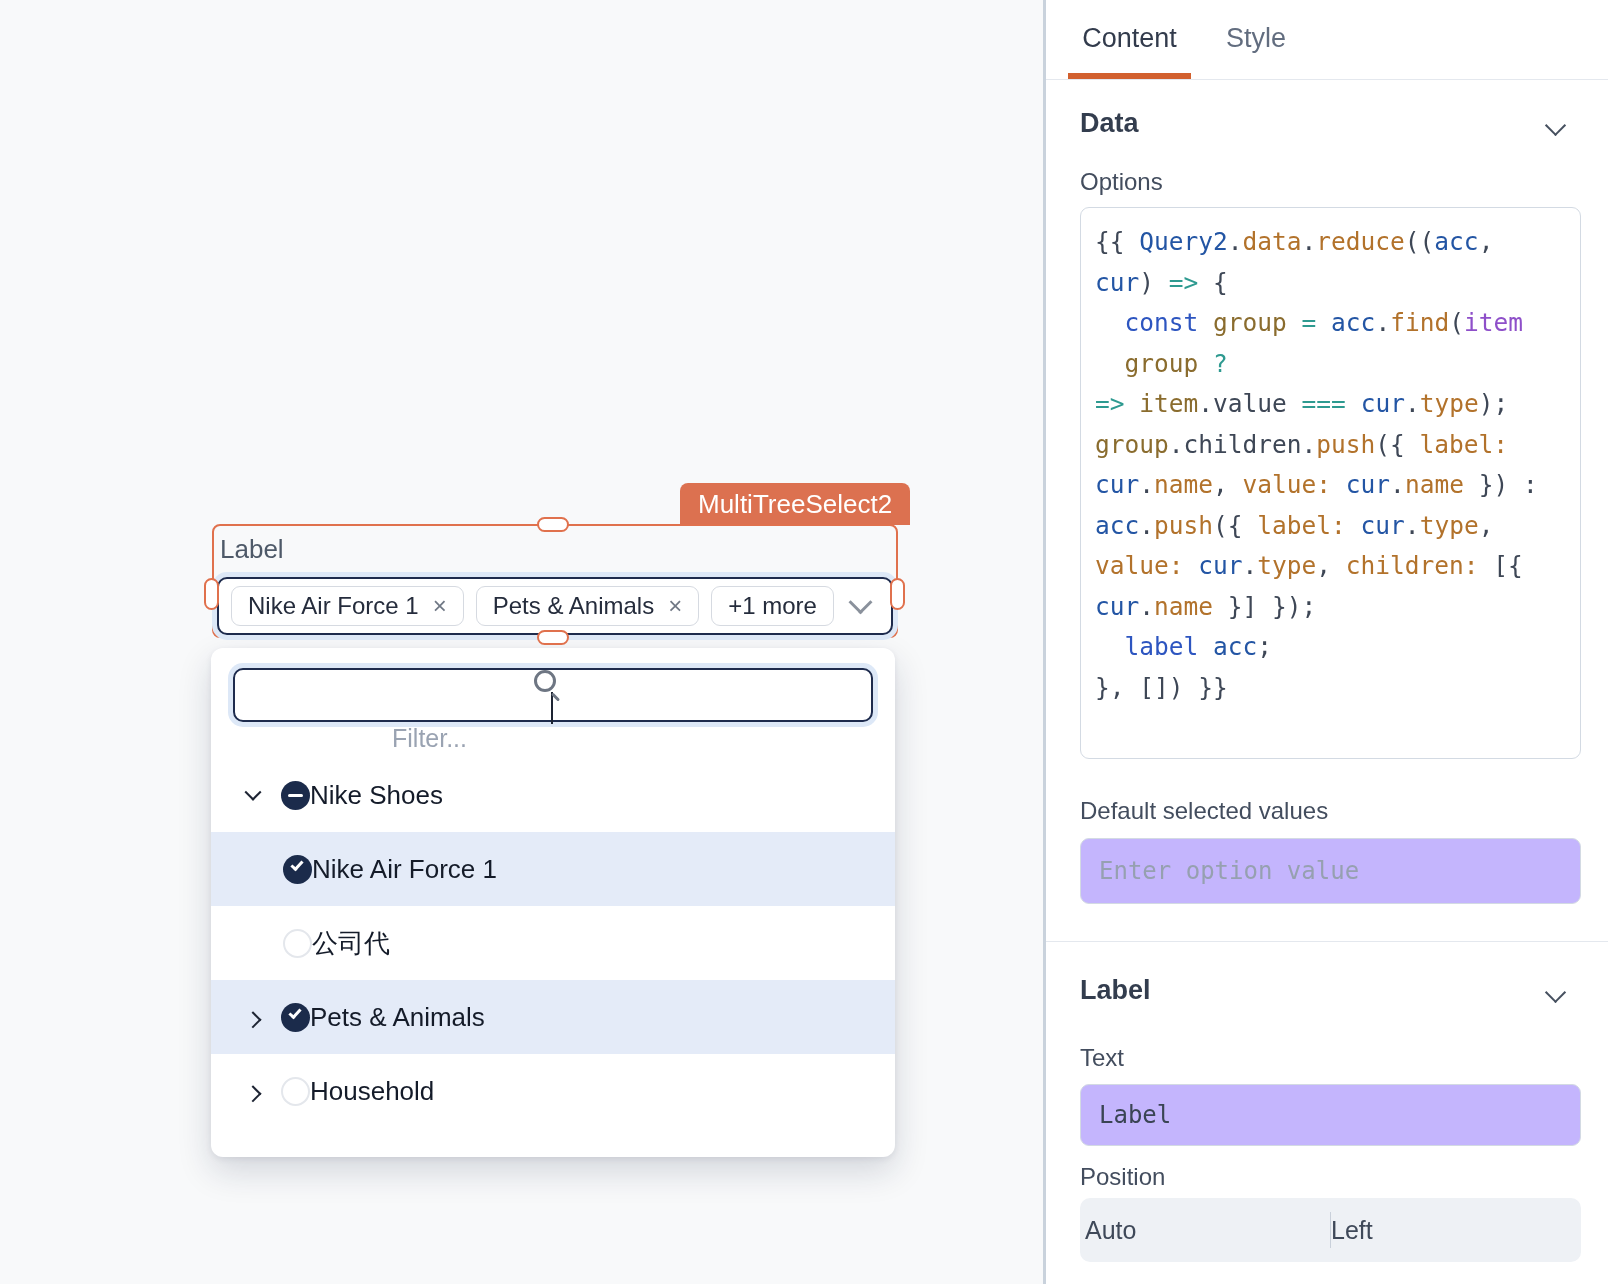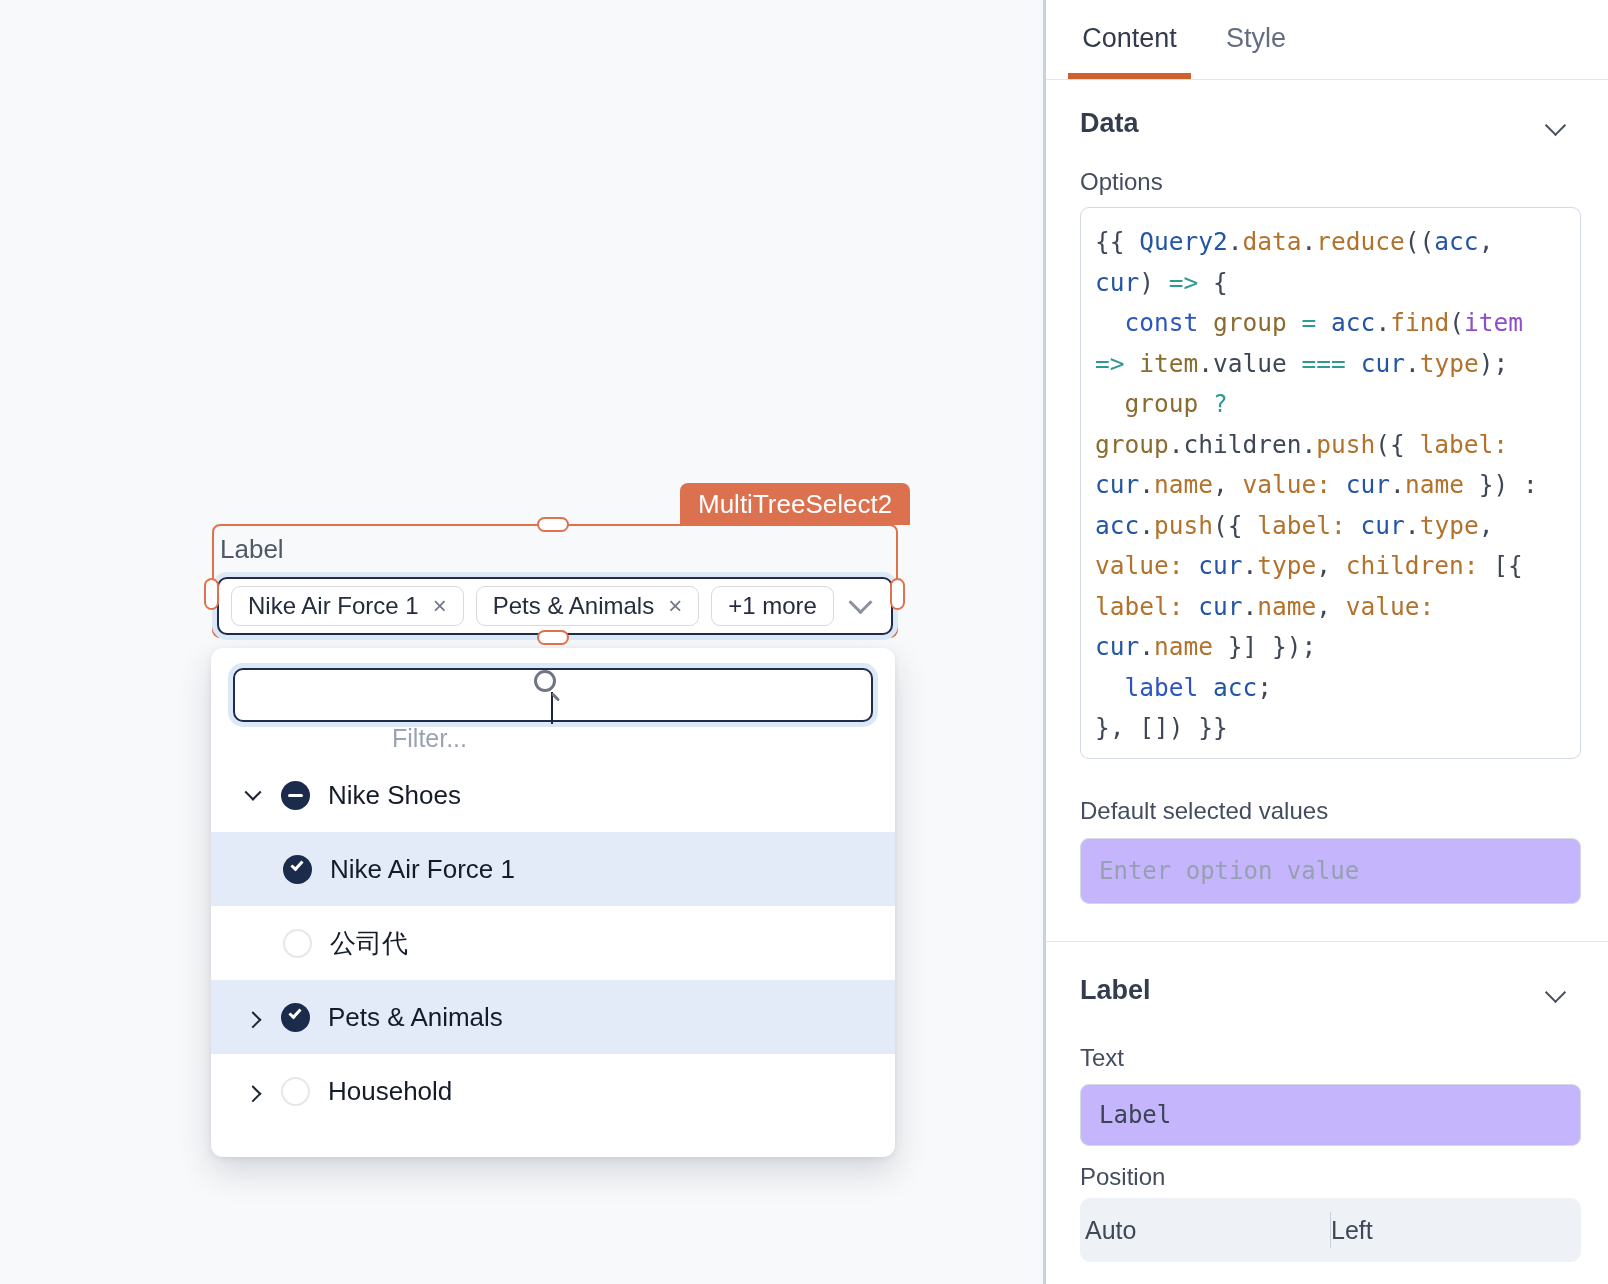--- a/index.html
+++ b/index.html
@@ -53,21 +53,21 @@
        margin-left:36px;flex:none;}
   .tchev.down{transform:rotate(45deg) translate(-2px,-2px);}
   .tchev.right{transform:rotate(-45deg) translate(-2px,2px);}
   .cb{width:29px;height:29px;border-radius:50%;margin-left:22px;flex:none;position:relative;}
   .trow.child .cb{margin-left:72px;}
   .cb-checked,.cb-indet{background:var(--cb-navy);}
   .cb-unchecked{background:#fff;border:2px solid #E4E7EC;}
   .cb .dash{position:absolute;left:7px;top:13px;width:15px;height:3.5px;background:#fff;border-radius:2px;}
   .cb .ck{position:absolute;left:8px;top:6px;width:12px;height:7px;border-left:3.5px solid #fff;
        border-bottom:3.5px solid #fff;transform:rotate(-48deg);}
-  .tlabel{margin-left:18px;font-size:26px;color:var(--tree-txt);}
+  .tlabel{font-size:26px;color:var(--tree-txt);}
 
   
   .panel{position:absolute;left:1043px;top:0;width:565px;height:1284px;background:#fff;
        border-left:3px solid var(--panel-border);}
   .tabs{position:absolute;left:0;top:0;width:100%;height:80px;border-bottom:1px solid var(--divider);}
   .tab{position:absolute;top:0;height:79px;line-height:76px;font-size:27px;color:#626D7F;text-align:center;}
   .tab.active{color:#323B4C;border-bottom:6px solid var(--tab-underline);}
   .tab-content{left:22px;width:123px;}
   .tab-style{left:170px;width:80px;}
   .sec-head{position:absolute;left:34px;font-size:27px;font-weight:bold;color:#333D4E;}
@@ -159,27 +159,26 @@
   </div>
 
   <div class="sec-head" style="top:108px">Data</div>
   <div class="sec-chev" style="top:118px"></div>
 
   <div class="fld-label" style="top:168px">Options</div>
   <div class="codebox" id="codebox">
       <div class="cline"><span class="tok-p">{{ </span><span class="tok-v">Query2</span><span class="tok-p">.</span><span class="tok-o">data</span><span class="tok-p">.</span><span class="tok-o">reduce</span><span class="tok-p">((</span><span class="tok-v">acc</span><span class="tok-p">,</span></div>
       <div class="cline"><span class="tok-v">cur</span><span class="tok-p">) </span><span class="tok-t">=&gt;</span><span class="tok-p"> {</span></div>
       <div class="cline"><span class="tok-p">  </span><span class="tok-k">const</span><span class="tok-p"> </span><span class="tok-g">group</span><span class="tok-p"> </span><span class="tok-t">=</span><span class="tok-p"> </span><span class="tok-v">acc</span><span class="tok-p">.</span><span class="tok-o">find</span><span class="tok-p">(</span><span class="tok-u">item</span></div>
+      <div class="cline"><span class="tok-p">  </span><span class="tok-g">group</span><span class="tok-p"> </span><span class="tok-t">?</span></div>
       <div class="cline"><span class="tok-t">=&gt;</span><span class="tok-p"> </span><span class="tok-g">item</span><span class="tok-p">.</span><span class="tok-p">value</span><span class="tok-p"> </span><span class="tok-t">===</span><span class="tok-p"> </span><span class="tok-v">cur</span><span class="tok-p">.</span><span class="tok-o">type</span><span class="tok-p">);</span></div>
-      <div class="cline"><span class="tok-p">  </span><span class="tok-g">group</span><span class="tok-p"> </span><span class="tok-t">?</span></div>
       <div class="cline"><span class="tok-g">group</span><span class="tok-p">.</span><span class="tok-p">children</span><span class="tok-p">.</span><span class="tok-o">push</span><span class="tok-p">({ </span><span class="tok-o">label:</span></div>
       <div class="cline"><span class="tok-v">cur</span><span class="tok-p">.</span><span class="tok-o">name</span><span class="tok-p">, </span><span class="tok-o">value:</span><span class="tok-p"> </span><span class="tok-v">cur</span><span class="tok-p">.</span><span class="tok-o">name</span><span class="tok-p"> }) :</span></div>
       <div class="cline"><span class="tok-v">acc</span><span class="tok-p">.</span><span class="tok-o">push</span><span class="tok-p">({ </span><span class="tok-o">label:</span><span class="tok-p"> </span><span class="tok-v">cur</span><span class="tok-p">.</span><span class="tok-o">type</span><span class="tok-p">,</span></div>
       <div class="cline"><span class="tok-o">value:</span><span class="tok-p"> </span><span class="tok-v">cur</span><span class="tok-p">.</span><span class="tok-o">type</span><span class="tok-p">, </span><span class="tok-o">children:</span><span class="tok-p"> [{</span></div>
-      <div class="cline"><span class="tok-o">label:</span><span class="tok-p"> </span><span class="tok-v">cur</span><span class="tok-p">.</span><span class="tok-o">name</span><span class="tok-p">, </span><span class="tok-o">value:</span></div>
       <div class="cline"><span class="tok-v">cur</span><span class="tok-p">.</span><span class="tok-o">name</span><span class="tok-p"> }] });</span></div>
       <div class="cline"><span class="tok-p">  </span><span class="tok-k">label</span><span class="tok-p"> </span><span class="tok-v">acc</span><span class="tok-p">;</span></div>
       <div class="cline"><span class="tok-p">}, []) }}</span></div>
     </div>
 
   <div class="fld-label" style="top:797px">Default selected values</div>
   <input class="pinput mono" style="top: 838px; height: 66px;" placeholder="Enter option value">
 
   <div class="hr" style="top:941px"></div>
 

